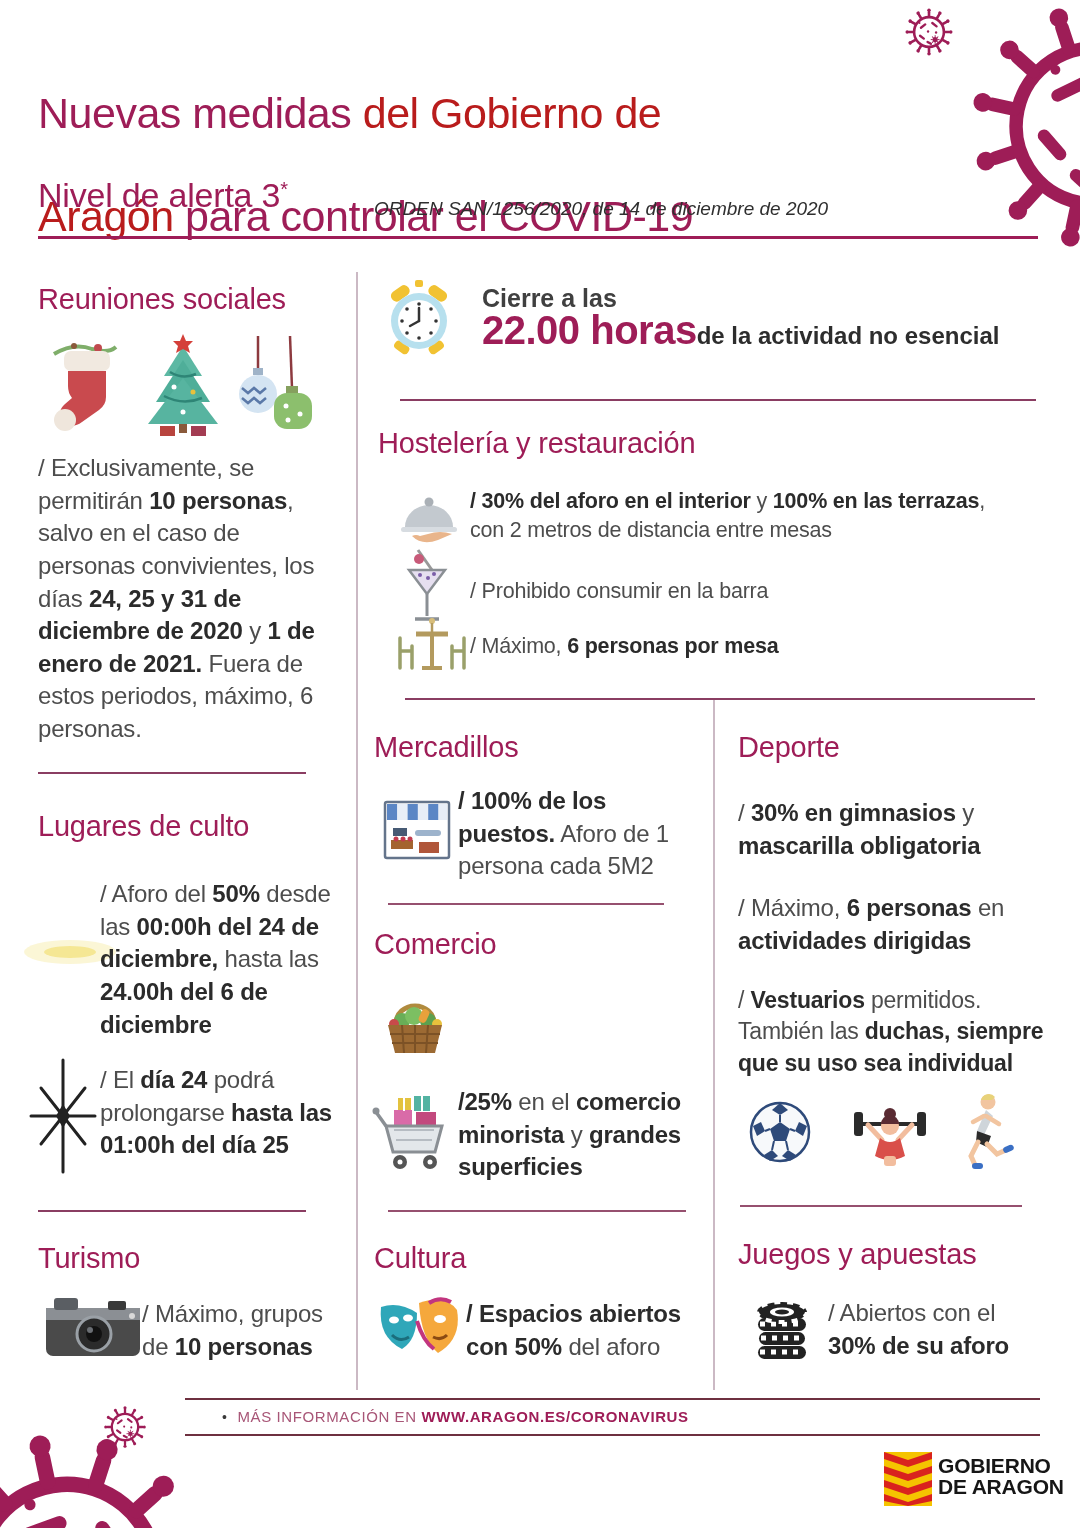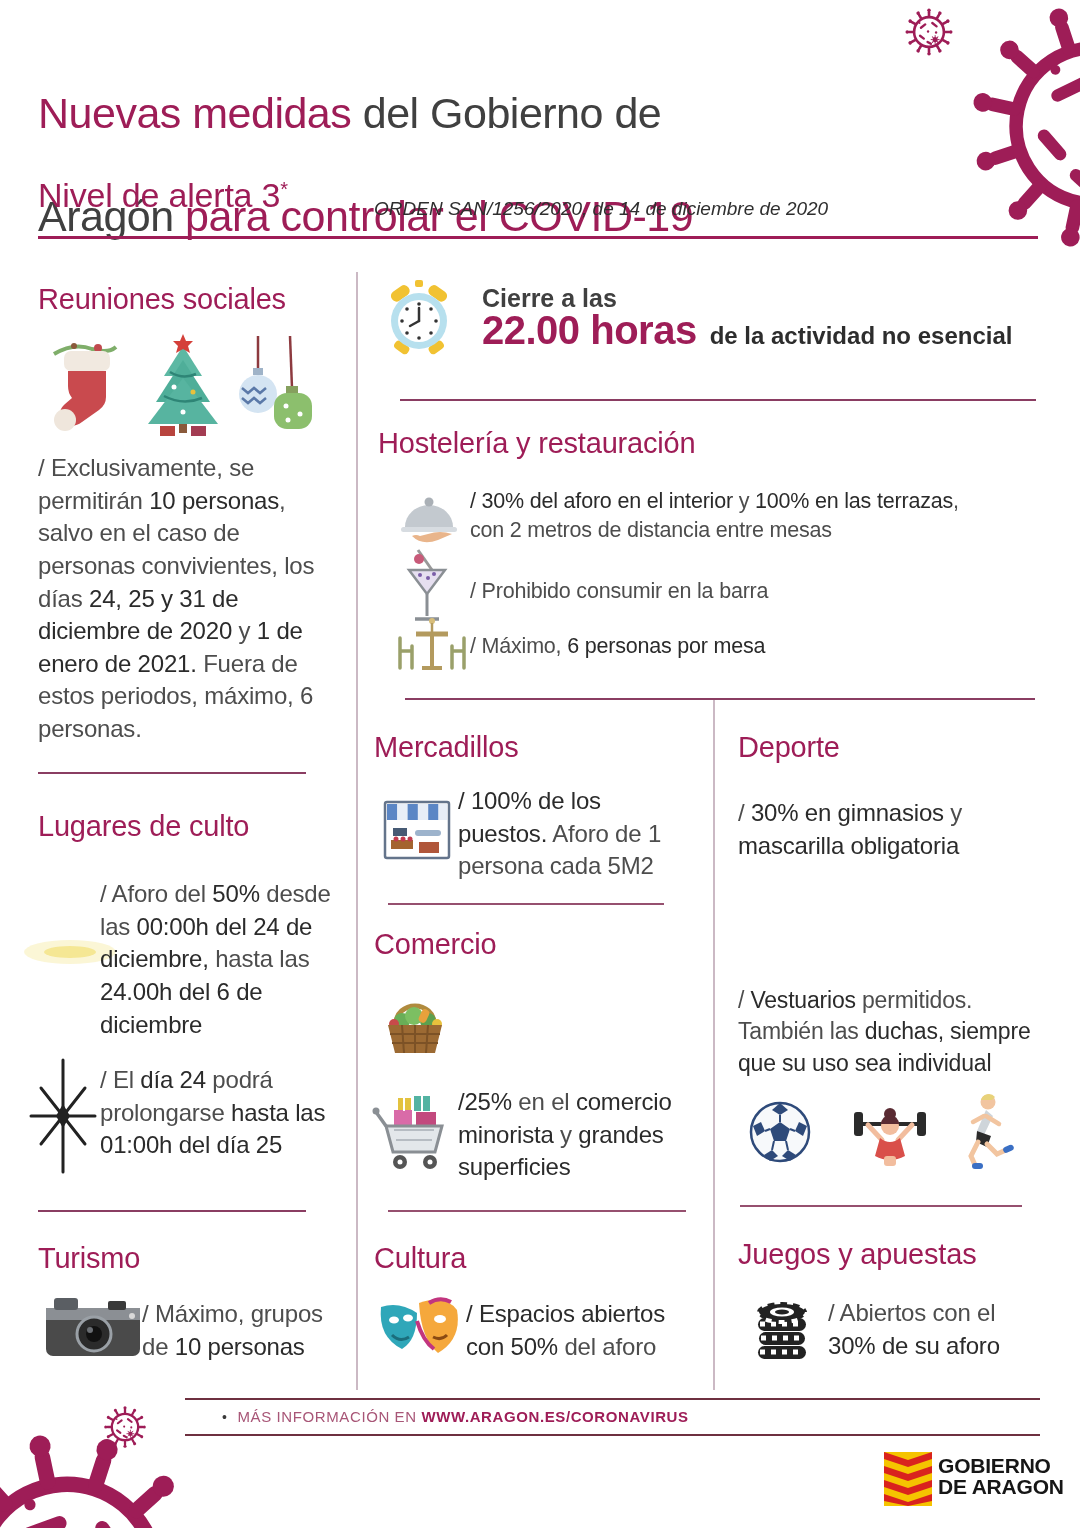--- a/index.html
+++ b/index.html
@@ -1,35 +1,35 @@
 <!DOCTYPE html>
 <html><head>
 <meta charset="utf-8">
 <style>
   :root{ --maroon:#9e1d57; --ink:#2b2b2b; --body:#4d4d4d; }
   html,body{margin:0;padding:0;background:#e9e9e9;}
   .page{position:relative;width:1080px;height:1528px;background:#fff;overflow:hidden;
         font-family:"Liberation Sans",sans-serif;margin:0 auto;}
   .abs{position:absolute;}
   .title{font-size:43px;line-height:1.2;letter-spacing:-0.5px;font-weight:400;color:#2e2e2e;white-space:pre-line;}
-  .title span{color:#404040;}
+  .title span{color:#b91c1c;}
   .title span.b{color:var(--maroon);font-weight:400;}
   .alert{font-size:34px;color:var(--maroon);font-weight:400;letter-spacing:-0.2px;}
   .alert .sup{font-size:20px;vertical-align:11px;}
   .orden{font-size:19px;font-style:italic;color:#2f2f2f;}
   .h2{font-size:29px;font-weight:400;color:var(--maroon);letter-spacing:-0.2px;}
   .txt{font-size:24px;line-height:1.36;color:var(--body);white-space:pre-line;letter-spacing:-0.2px;}
-  .txt .b{font-weight:400;color:var(--ink);}
+  .txt .b{font-weight:700;color:var(--ink);}
   .txt.small{font-size:21.5px;}
   .txt.f23{font-size:23px;}
   .hr{background:#8a3d62;height:2px;}
   .hr.thin{height:1.5px;background:#96506f;}
   .vr{width:2px;background:#cbb9c4;}
   .cierre-pre{font-size:25px;font-weight:700;color:#404040;}
-  .time-row{display:flex;align-items:baseline;gap:13px;white-space:nowrap;}
+  .time-row{display:flex;align-items:baseline;white-space:nowrap;}
   .time-big{font-size:40px;font-weight:700;color:var(--maroon);letter-spacing:-0.5px;}
   .time-suffix{font-size:24px;font-weight:700;color:#2d2d2d;}
   .foot{font-size:15px;letter-spacing:0.6px;color:#a85677;font-weight:400;white-space:nowrap;}
   .foot .b{color:var(--maroon);font-weight:700;}
   .foot-bullet{color:#3a3a3a;margin-right:10px;font-size:14px;}
   .logo-text{font-size:21px;font-weight:700;color:#161616;line-height:1.02;letter-spacing:-0.2px;white-space:pre-line;}
 </style>
 </head>
 <body>
 
@@ -359,20 +359,22 @@
     <path d="M52 12 q11 -7 22 -1" stroke="#c2357f" stroke-width="4" fill="none"></path>
     <path d="M40 30 q6 20 17 28" stroke="#c2357f" stroke-width="4" fill="none"></path>
     <path d="M56 46 q8 4 14 -2" stroke="#8a4a12" stroke-width="3" fill="none"></path>
   </svg>
   <div class="abs txt" style="left:466px;top:1298px;width:255px"><span class="b">/ Espacios abiertos
 con 50%</span><span> del aforo</span></div>
 
   <div class="abs h2" style="left:738px;top:731px">Deporte</div>
   <div class="abs txt" style="left:738px;top:797px;width:325px"><span>/ </span><span class="b">30% en gimnasios</span><span> y
 </span><span class="b">mascarilla obligatoria</span></div>
+  <div class="abs txt" style="left:738px;top:892px;width:325px"><span>/ Máximo, </span><span class="b">6 personas</span><span> en
+</span><span class="b">actividades dirigidas</span></div>
   <div class="abs txt f23" style="left:738px;top:985px;width:330px"><span>/ </span><span class="b">Vestuarios</span><span> permitidos.
 También las </span><span class="b">duchas, siempre
 que su uso sea individual</span></div>
 
   <svg class="abs" style="left:748px;top:1100px" width="64" height="64" viewBox="0 0 64 64">
     <circle cx="32" cy="32" r="29" fill="#f7f9fb" stroke="#2e4a7a" stroke-width="2.5"></circle>
     <polygon points="32,22 42,29 38,41 26,41 22,29" fill="#2e4a7a"></polygon>
     <polygon points="32,3 40,10 32,15 24,10" fill="#2e4a7a"></polygon>
     <polygon points="5,26 13,22 17,31 9,36" fill="#2e4a7a"></polygon>
     <polygon points="59,26 51,22 47,31 55,36" fill="#2e4a7a"></polygon>

